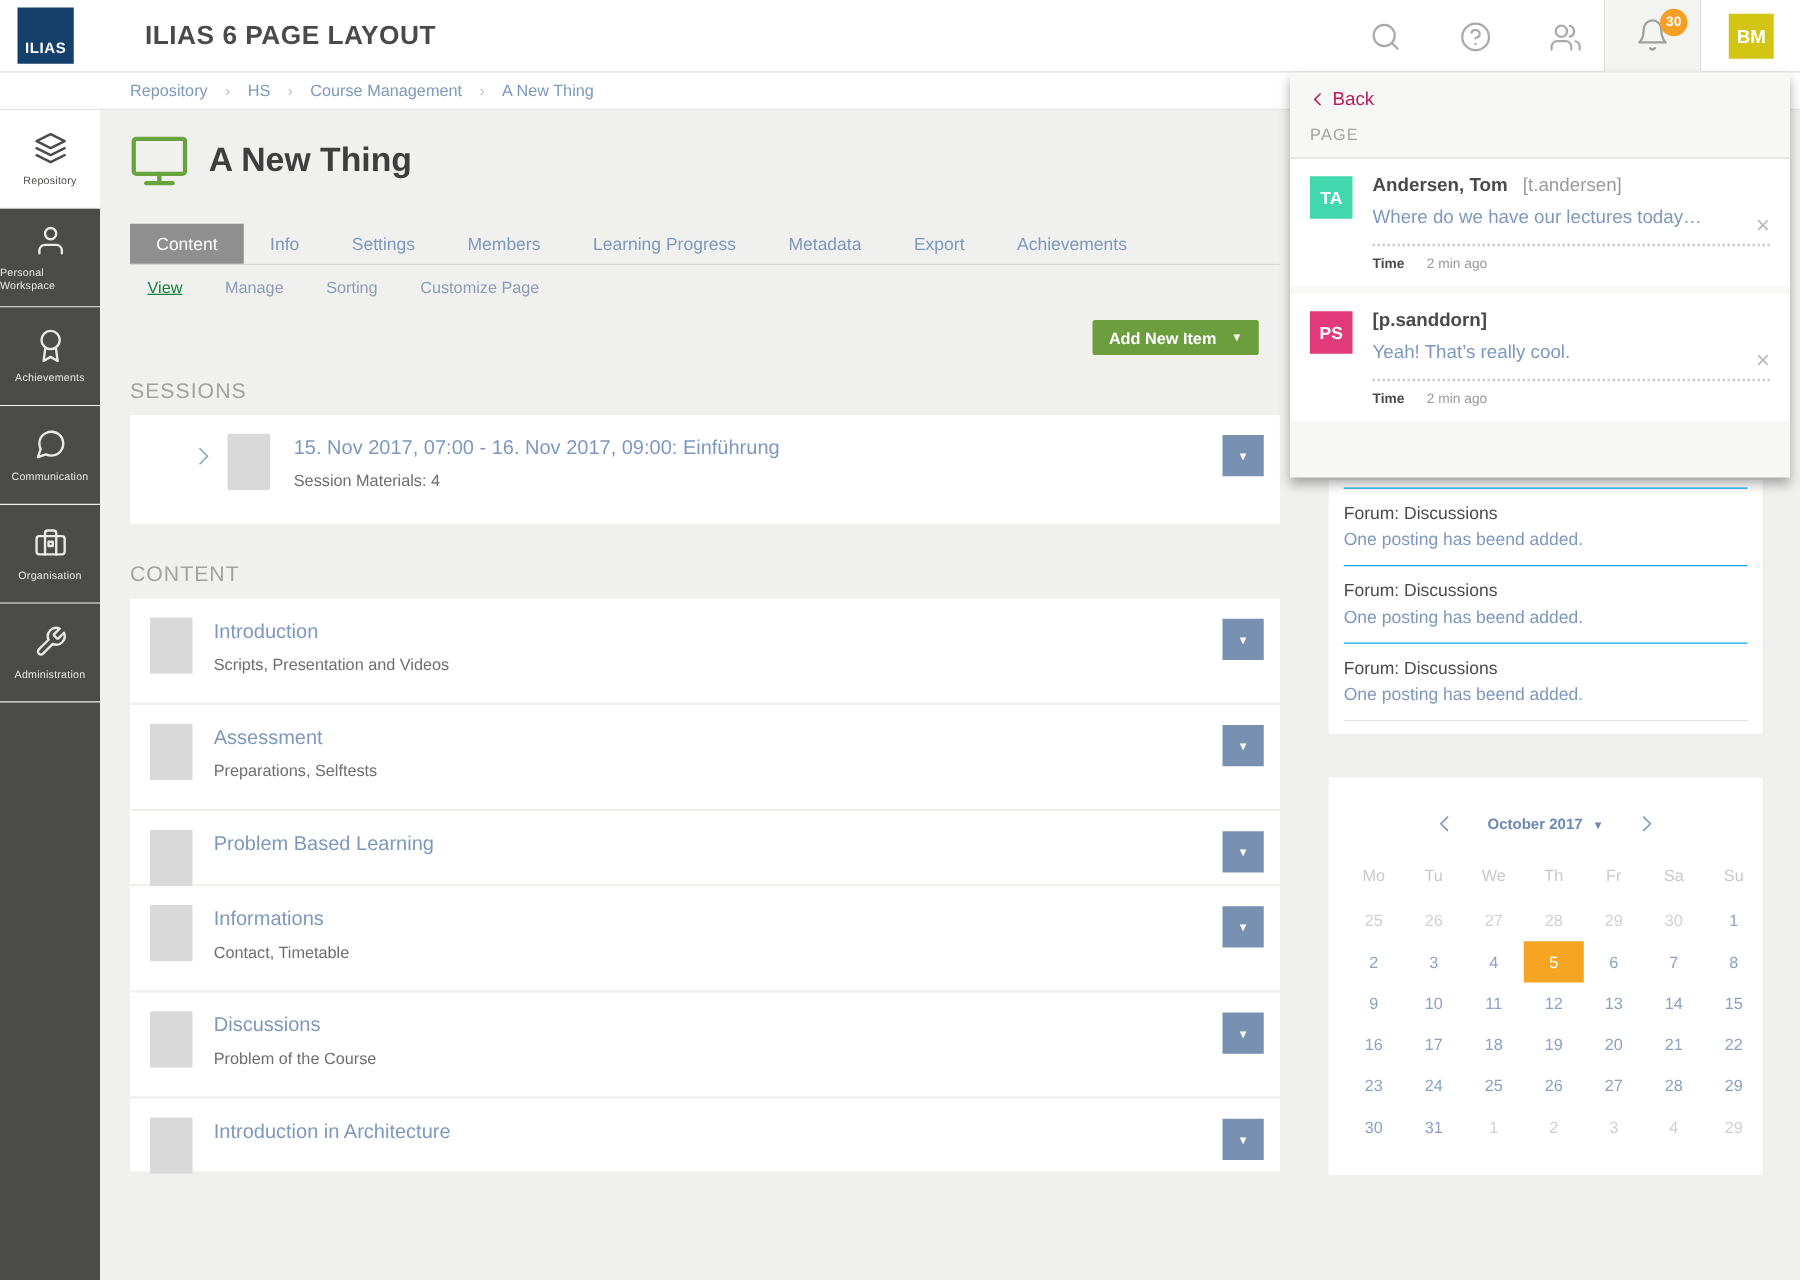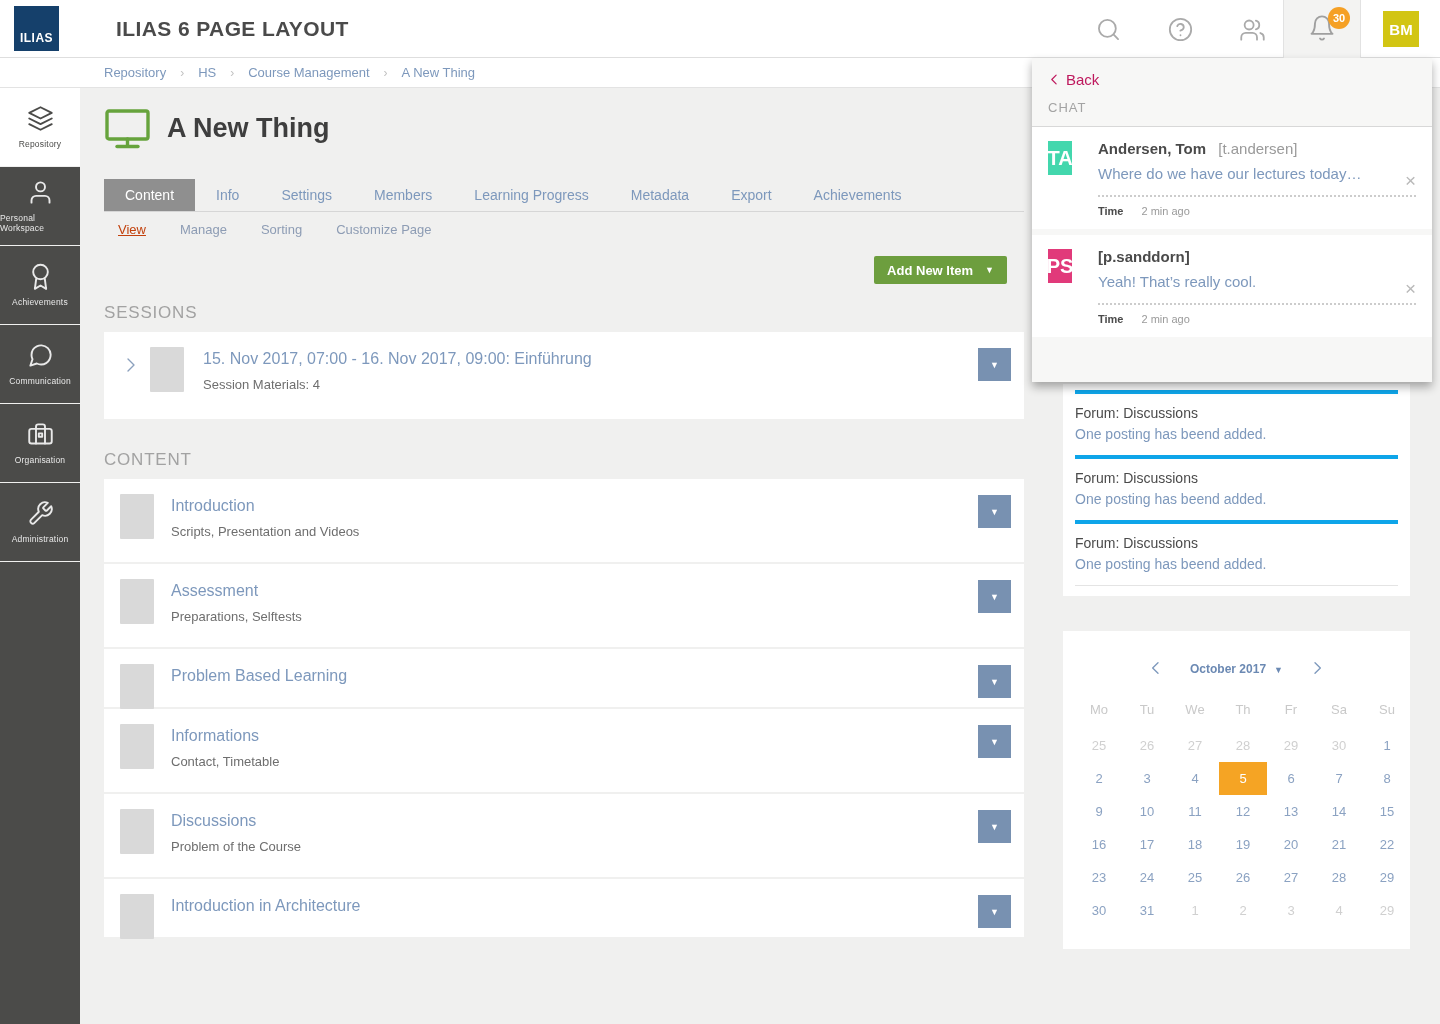--- a/index.html
+++ b/index.html
@@ -35,44 +35,44 @@
   .main-col { position:absolute; left:104px; top:88px; width:920px; z-index:1; }
   .title-row { margin-top:20px; display:flex; align-items:center; gap:16px; }
   .obj-icon { width:47px; height:41px; color:#66a33c; }
   .page-title { font-size:27px; font-weight:bold; color:#3e3e3e; }
 
   .tabs { margin-top:30px; display:flex; border-bottom:1px solid #d6d6d6; }
   .tab { height:32px; display:flex; align-items:center; padding:0 21px; font-size:14px; color:#7d98bc; cursor:pointer; }
   .tab.active { background:#8f8f8f; color:#fff; }
   .subtabs { height:34px; display:flex; align-items:center; padding-left:14px; gap:34px; }
   .subtab { font-size:13px; color:#8d9cb4; cursor:pointer; }
-  .subtab.active { text-decoration:underline; color:#c2410c; }
+  .subtab.active { text-decoration:underline; color:#15803d; }
 
   .toolbar { margin-top:10px; height:28px; position:relative; }
   .btn-add { position:absolute; right:17px; top:0; height:28px; background:#6d9e3e; color:#fff; font-size:13px; font-weight:bold; border:none; border-radius:2px; padding:0 13px; display:flex; align-items:center; gap:12px; cursor:pointer; font-family:"Liberation Sans",sans-serif; }
   .btn-add .caret { font-size:9px; }
 
   .sec-heading { margin-top:19px; font-size:17px; color:#a2a2a2; letter-spacing:0.8px; }
-  .card { background:#fff; margin-top:9px; position:relative; }
+  .card { background:#fff; margin-top:9px; position:relative;padding-left:32px; }
 
   .session-item { min-height:87px; position:relative; padding:18px 60px 14px 99px; }
   .chev-right { position:absolute; left:18px; top:22px; width:18px; height:22px; color:#8ba0bd; cursor:pointer; }
   .thumb { position:absolute; left:46px; top:15px; width:34px; height:45px; background:#d9d9d9; border-radius:1px; }
   .item-title { font-size:16px; color:#7d98bc; cursor:pointer; }
   .item-sub { margin-top:9px; font-size:13px; color:#6e6e6e; }
   .dd-btn { position:absolute; right:13px; top:16px; width:33px; height:33px; background:#7891b1; color:#fff; display:flex; align-items:center; justify-content:center; font-size:9px; cursor:pointer; }
 
   .content-item { background:#fff; margin-bottom:2px; position:relative; padding:18px 60px 14px 67px; min-height:58px; }
   .content-item .thumb { left:16px; }
   .content-item.tall { min-height:83px; }
 
   
   .right-col { position:absolute; left:1063px; top:88px; width:347px; z-index:1; }
   .forum-card { margin-top:296px; background:#fff; padding:6px 12px 10px 12px; }
-  .forum-item { border-top:4px solid #0ea5e9; padding:11px 0 13px 0; }
+  .forum-item { border-top:1px solid #0ea5e9; padding:11px 0 13px 0; }
   .forum-item:last-child { border-bottom:1px solid #e4e4e4; }
   .forum-title { font-size:14px; color:#4a4a4a; }
   .forum-link { margin-top:5px; font-size:14px; color:#7d98bc; cursor:pointer; }
 
   .cal-card { margin-top:35px; background:#fff; padding:14px 12px 22px 12px; }
   .cal-head { display:flex; align-items:center; justify-content:space-between; border-bottom:1px solid #9c9c9c; padding:4px 2px 12px 2px; }
   .cal-title { font-size:19px; color:#4a4a4a; }
   .gear { color:#8a9ab8; font-size:19px; cursor:pointer; line-height:1; }
   .cal-nav { margin-top:14px; display:flex; align-items:center; justify-content:center; gap:26px; }
   .cal-nav .nav-chev { width:16px; height:16px; color:#7d98bc; cursor:pointer; }
@@ -85,21 +85,21 @@
   .cal-cell.muted { color:#d0d0d0; }
   .cal-cell.sel { background:#f5a424; color:#fff; }
 
   
   .popup { position:absolute; left:1032px; top:58px; width:400px; height:324px; background:#f7f7f6; z-index:40; box-shadow:0 5px 9px rgba(0,0,0,0.32); }
   .back-row { display:flex; align-items:center; gap:5px; padding:13px 16px 8px 16px; color:#be185d; cursor:pointer; }
   .back-row svg { width:13px; height:13px; }
   .back-label { font-size:15px; }
   .popup-heading { padding:4px 16px 11px 16px; font-size:13px; letter-spacing:1px; color:#a3a3a3; border-bottom:1px solid #d8d8d8; }
   .chat-item { background:#fff; padding:13px 16px 8px 16px; position:relative; margin-bottom:6px; }
-  .chat-avatar { position:absolute; left:16px; top:14px; width:24px; height:34px; color:#fff; font-size:20px; font-weight:bold; display:flex; align-items:center; justify-content:center;text-align:right; }
+  .chat-avatar { position:absolute; left:16px; top:14px; width:34px; height:34px; color:#fff; font-size:14px; font-weight:bold; display:flex; align-items:center; justify-content:center;text-align:right; }
   .chat-body { margin-left:50px; }
   .chat-name { font-size:15px; font-weight:bold; color:#4a4a4a; }
   .chat-handle { font-size:15px; color:#9a9a9a; font-weight:normal; margin-left:8px; }
   .chat-msg { margin-top:8px; font-size:15px; color:#7d98bc; cursor:pointer; }
   .chat-close { position:absolute; right:16px; top:44px; color:#b9b9b9; font-size:19px; cursor:pointer; line-height:1; }
   .dotted { margin-top:13px; border-top:2px dotted #cccccc; }
   .time-row { display:flex; gap:18px; padding:8px 0 4px 0; }
   .time-label { font-size:11px; font-weight:bold; color:#4a4a4a; }
   .time-value { font-size:11px; color:#9a9a9a; }
 </style>
@@ -396,21 +396,21 @@
   </div>
 </div>
 
 <div class="popup">
   <div class="back-row">
     <svg viewBox="0 0 24 24" fill="none" stroke="currentColor" stroke-width="2.2" stroke-linecap="round" stroke-linejoin="round">
         <polyline points="15 4 7 12 15 20"></polyline>
       </svg>
     <span class="back-label">Back</span>
   </div>
-  <div class="popup-heading">CHAT</div>
+  <div class="popup-heading">PAGE</div>
   <div id="chat-list">
       <div class="chat-item">
         <div class="chat-avatar" style="background: rgb(67, 215, 173);">TA</div>
         <div class="chat-body">
           <div class="chat-name">Andersen, Tom<span class="chat-handle"> [t.andersen]</span></div>
           <div class="chat-msg">Where do we have our lectures today…</div>
           <div class="dotted"></div>
           <div class="time-row">
             <span class="time-label">Time</span>
             <span class="time-value">2 min ago</span>

